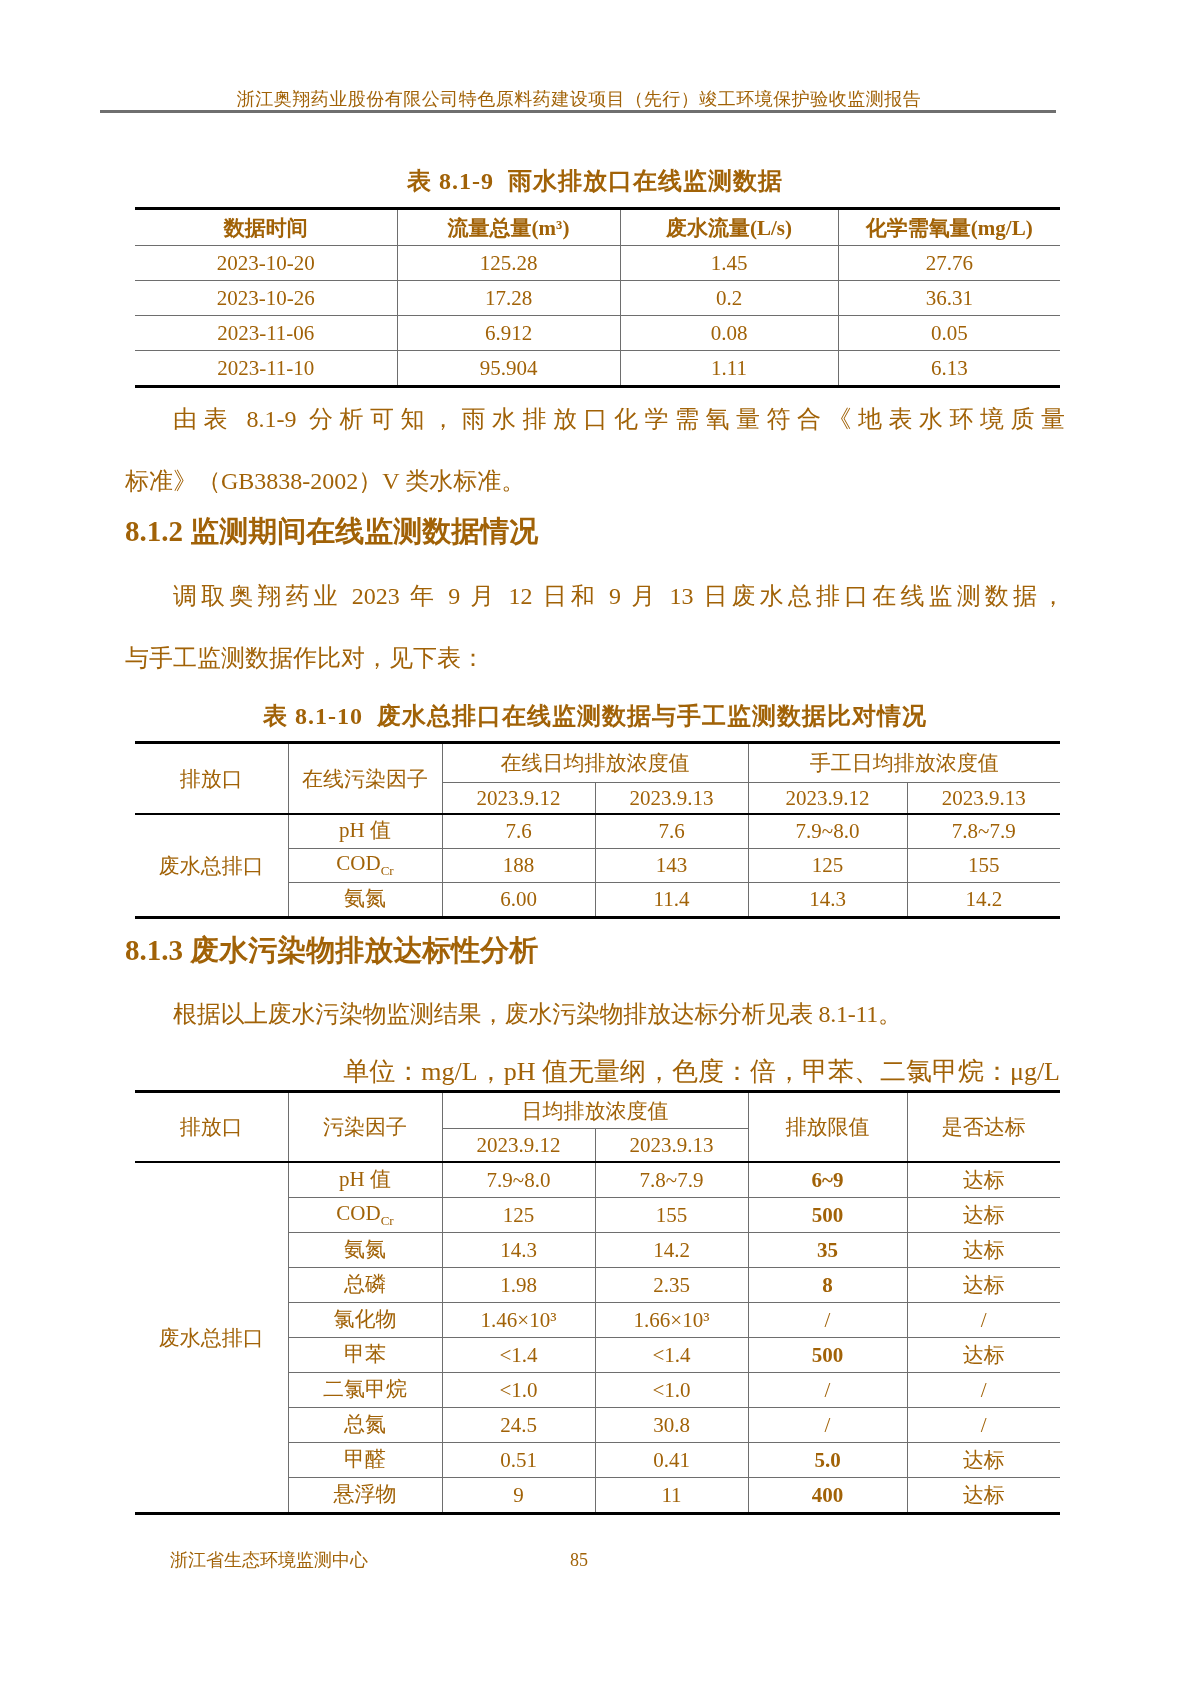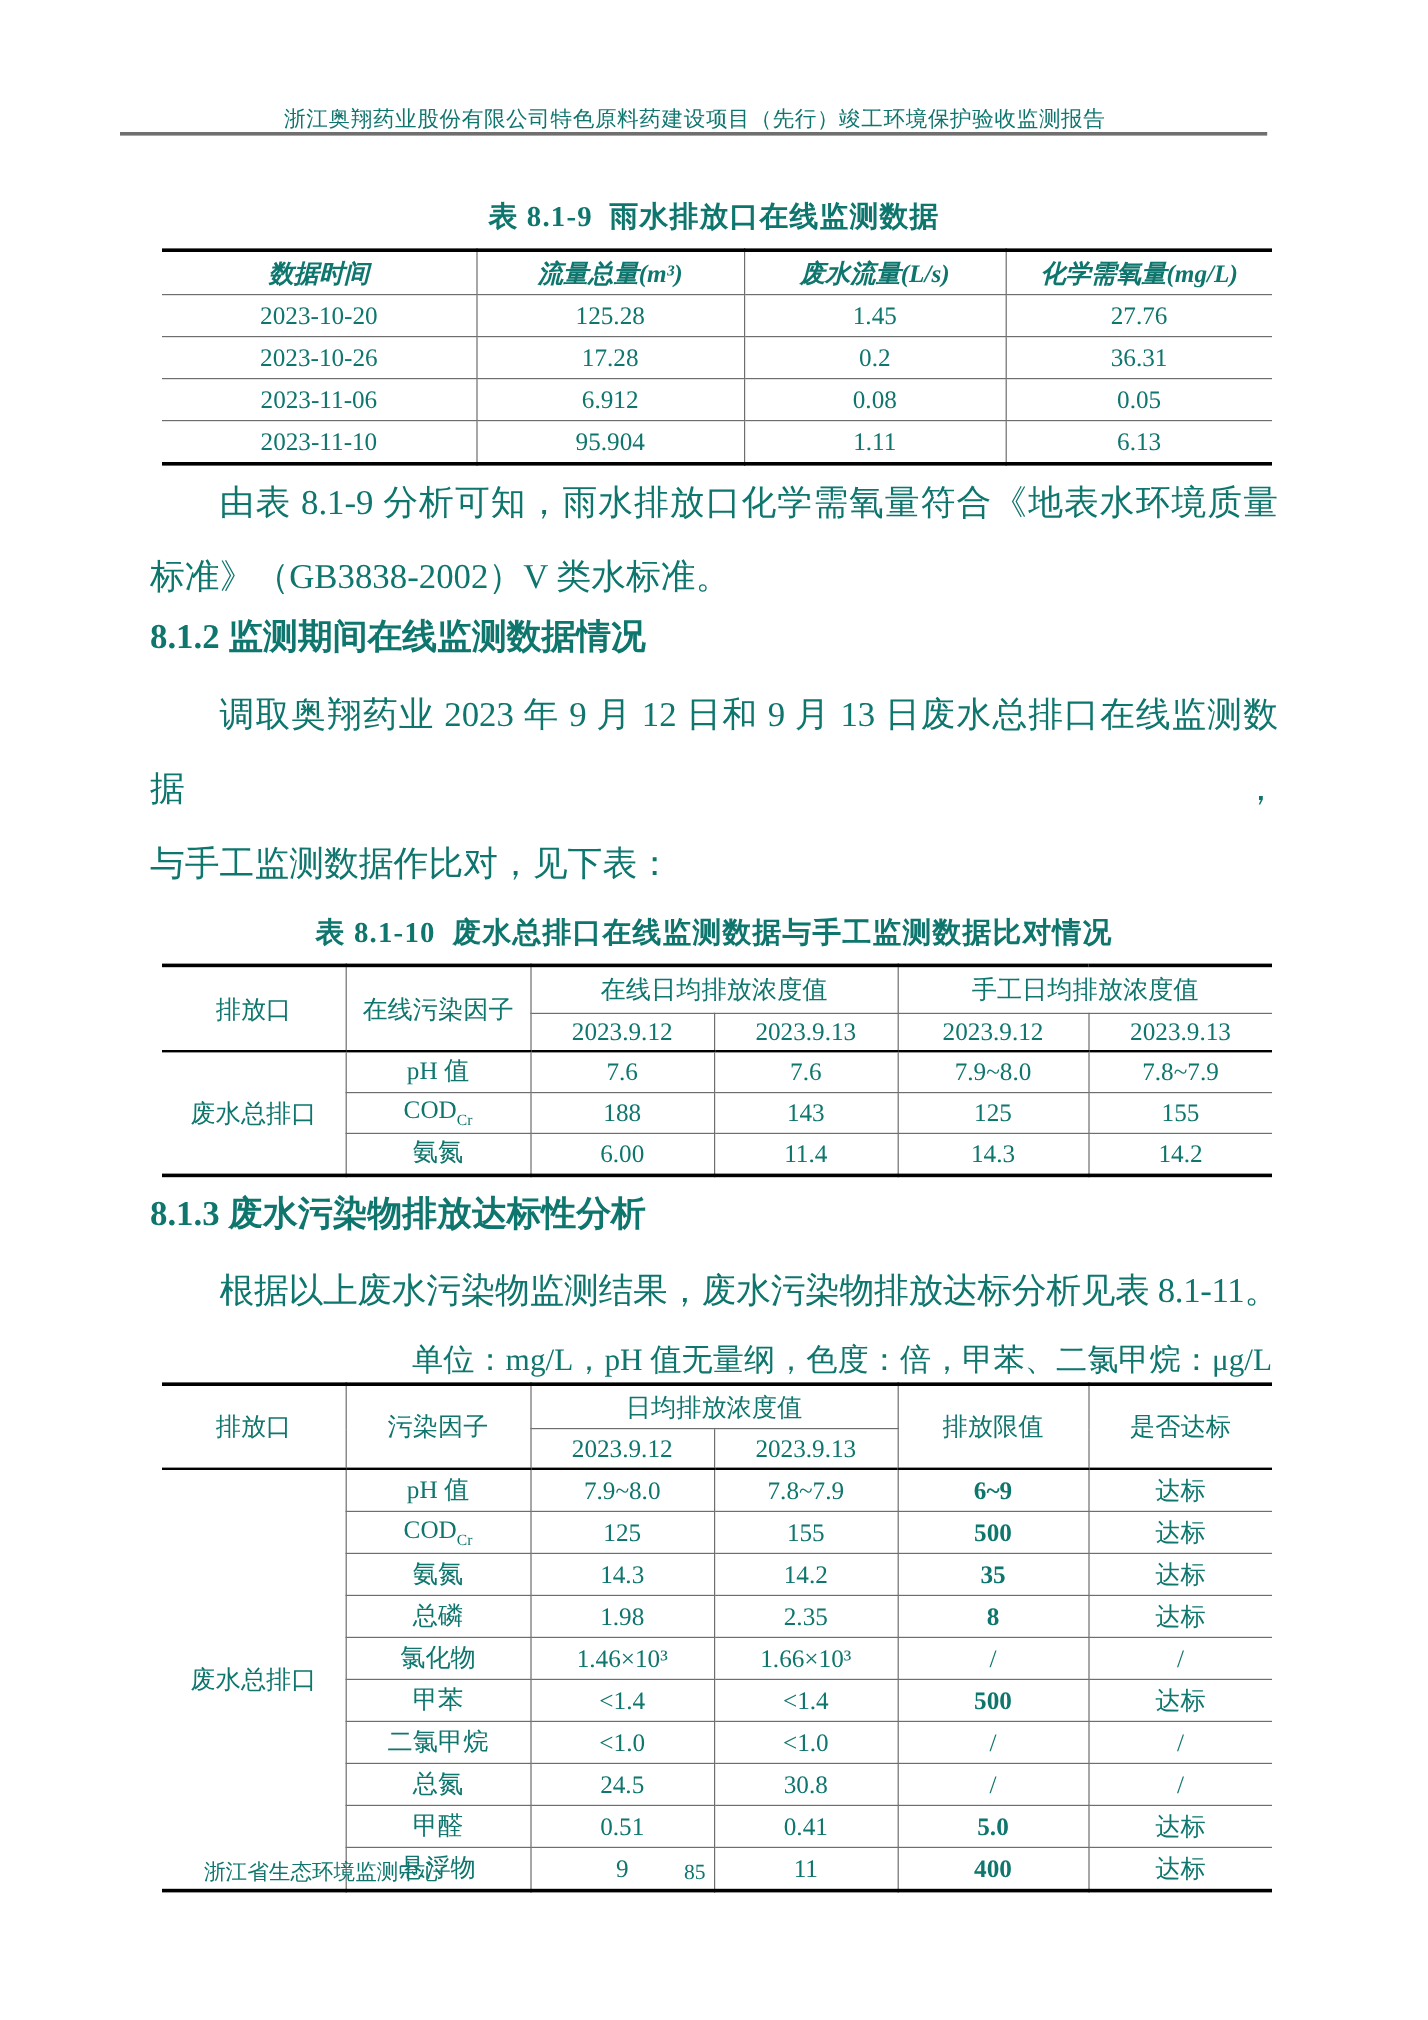--- a/index.html
+++ b/index.html
@@ -1,21 +1,21 @@
 <!DOCTYPE html>
 <html><head>
 <meta charset="utf-8">
 <style>
   html,body { margin:0; padding:0; background:#ffffff; }
   .page {
     position:relative;
     width:1158px; height:1683px;
     background:#ffffff;
     font-family:"Liberation Serif","DejaVu Serif",serif;
-    color:#0f766e;
+    color:#a16207;
     overflow:hidden;
   }
   .doc-header-text {
     position:absolute; top:87px; left:0; width:100%;
     text-align:center; font-size:18px; letter-spacing:0.5px;
   }
   .doc-header-rule {
     position:absolute; top:110px; left:100px; right:102px;
     height:3px; background:#6f6f6f;
   }
@@ -34,34 +34,34 @@
     margin-left:10px; width:925px; font-size:21px;
     border-top:3px solid #000; border-bottom:3px solid #000;
   }
   .dtable td {
     border:1px solid #6e6e6e; text-align:center; vertical-align:middle;
     padding:0 2px; height:34px; overflow:hidden;
   }
   .dtable td:first-child { border-left:none; }
   .dtable td:last-child  { border-right:none; }
   .t1 { margin-top:11px; }
-  .t1 .hrow td { font-weight:bold; height:35px;font-style:italic; }
+  .t1 .hrow td { font-weight:bold; height:35px; }
   .t2 { margin-top:10px; }
   .t2 tr.h1 td { height:38px; }
   .t2 tr.h2r td { height:30px; }
   .t2 tr.drow td { height:33px; }
   .t3 { margin-top:5px; }
   .t3 tr.h1 td { height:35px; }
   .t3 tr.h2r td { height:32px; }
   .t3 tr.drow td { height:34px; }
   .hb { border-bottom:2px solid #000 !important; }
   sub { font-size:0.62em; }
   .bold { font-weight:bold; }
 
-  .body-para { margin:0; font-size:29px; line-height:62px; }
+  .body-para { margin:0; font-size:24px; line-height:62px; }
   .pline1 { text-indent:2em; text-align:justify; text-align-last:justify; }
   .pline2 { text-align:left; }
   #para1 { margin-top:0; }
   #para2 { margin-top:17px; }
   #para3 { margin-top:16px; text-indent:2em; white-space:nowrap; letter-spacing:-0.3px; }
 
   .sec-heading {
     margin:0; font-size:29px; font-weight:bold; line-height:34px;
   }
   #h812 { margin-top:2px; }

